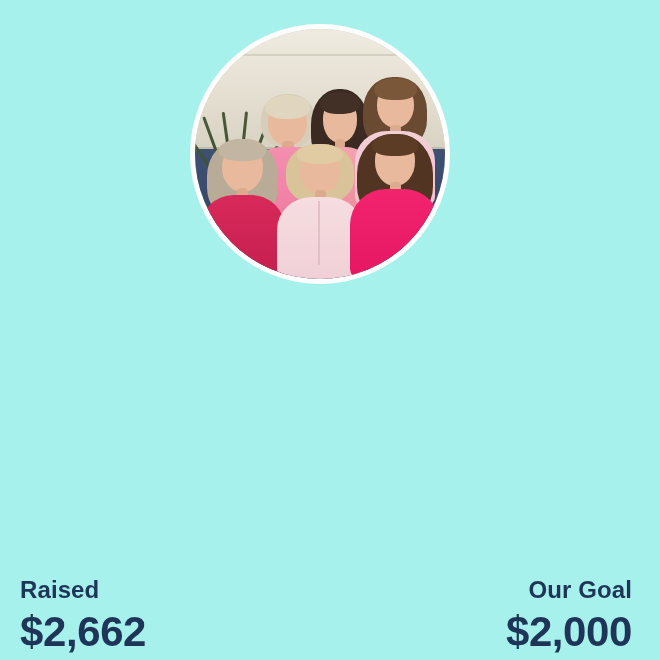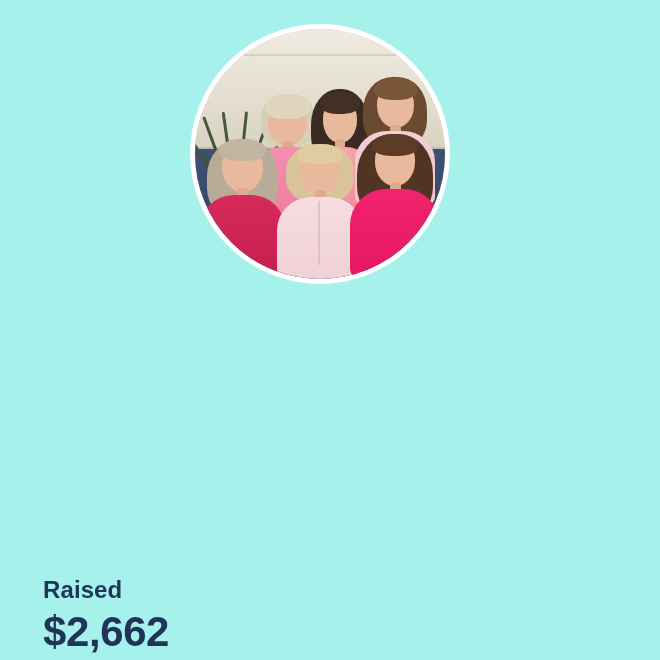--- a/index.html
+++ b/index.html
@@ -143,21 +143,21 @@
   }
   .title-line { display: block; white-space: nowrap; }
 
   
   .stats {
     position: absolute;
     left: 0;
     right: 0;
     bottom: 0;
     height: 82px;
-    padding: 0 28px 0 43px;
+    padding: 0 28px 0 20px;
     display: flex;
     justify-content: space-between;
     align-items: flex-start;
   }
   .stat { display: flex; flex-direction: column; }
   .stat-right { align-items: flex-end; text-align: right; }
 
   .stat-label {
     color: #1f3557;
     font-size: 24px;
@@ -251,16 +251,20 @@
   <h1 class="title">
   </h1>
 
   <div class="stats">
 
     <div class="stat">
       <div class="stat-label">Raised</div>
       <div class="stat-value">$2,662</div>
     </div>
 
+    <div class="stat stat-right">
+      <div class="stat-label">Our Goal</div>
+      <div class="stat-value">$2,000</div>
+    </div>
 
   </div>
 
 </div>
 
 </body></html>

